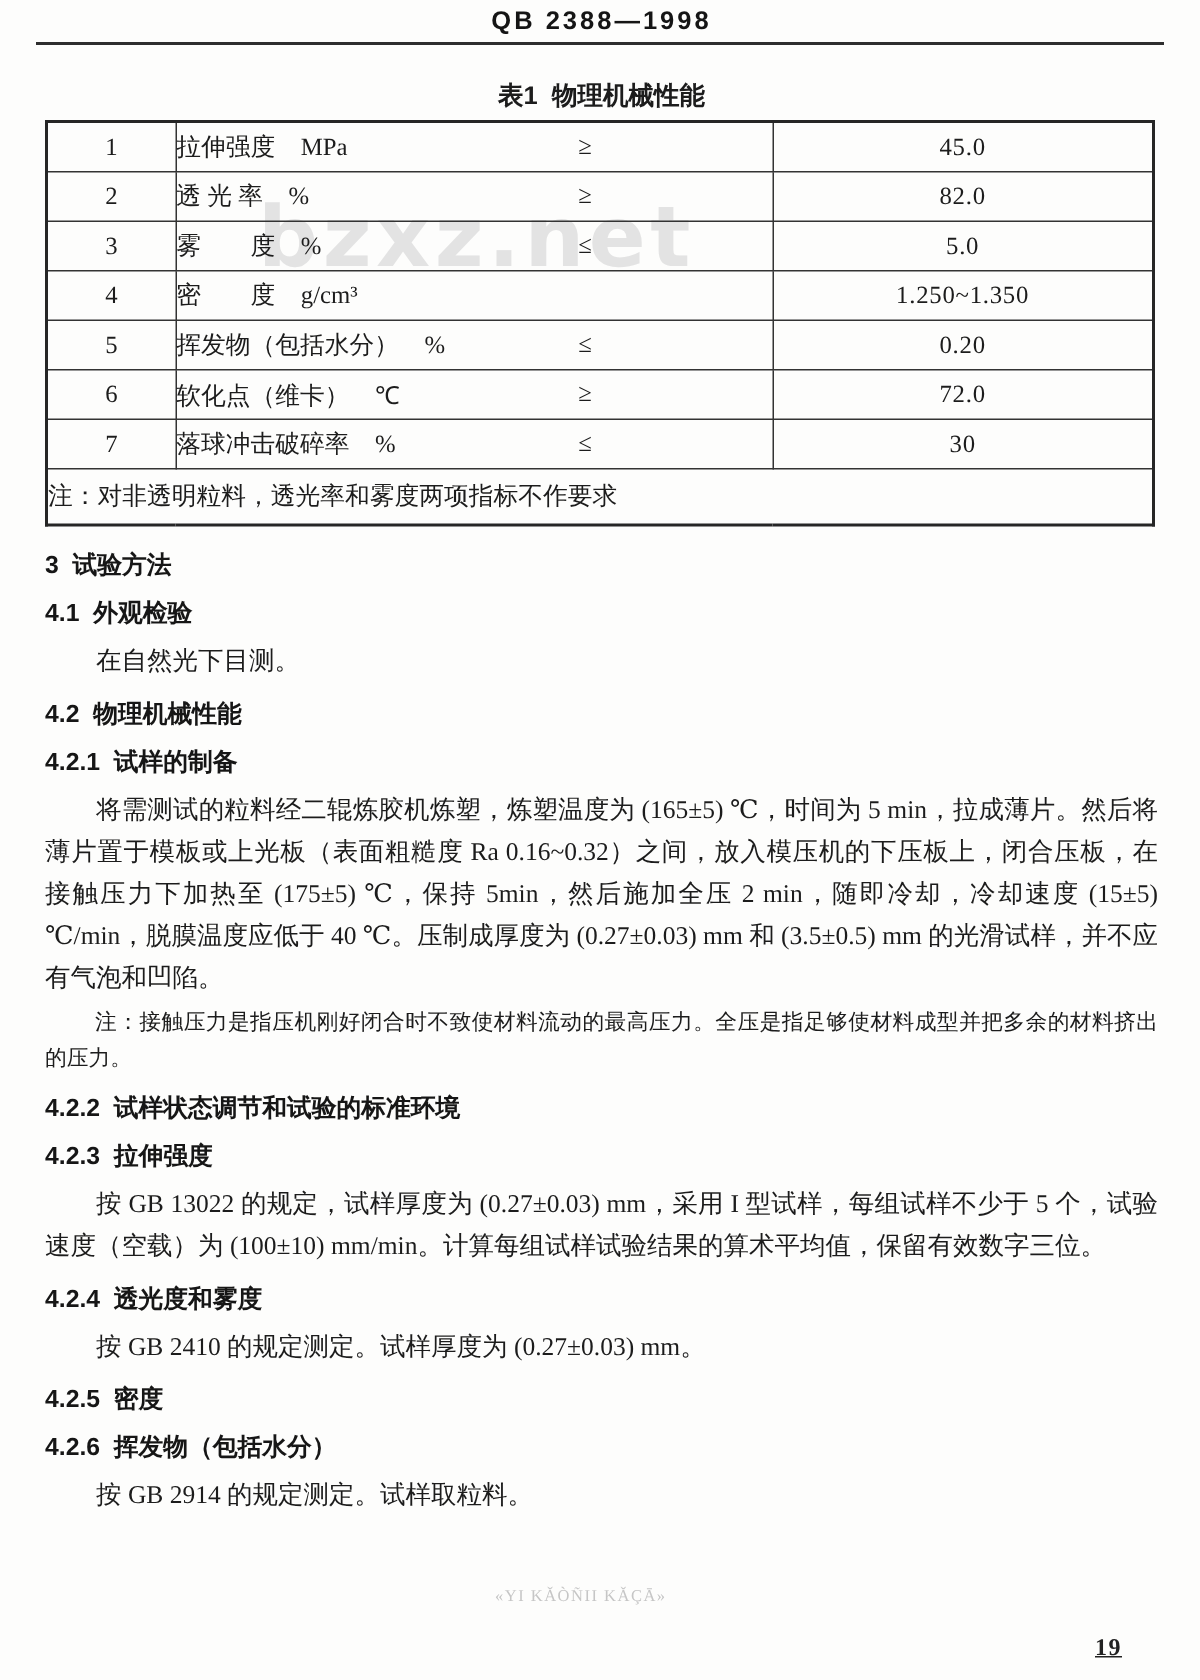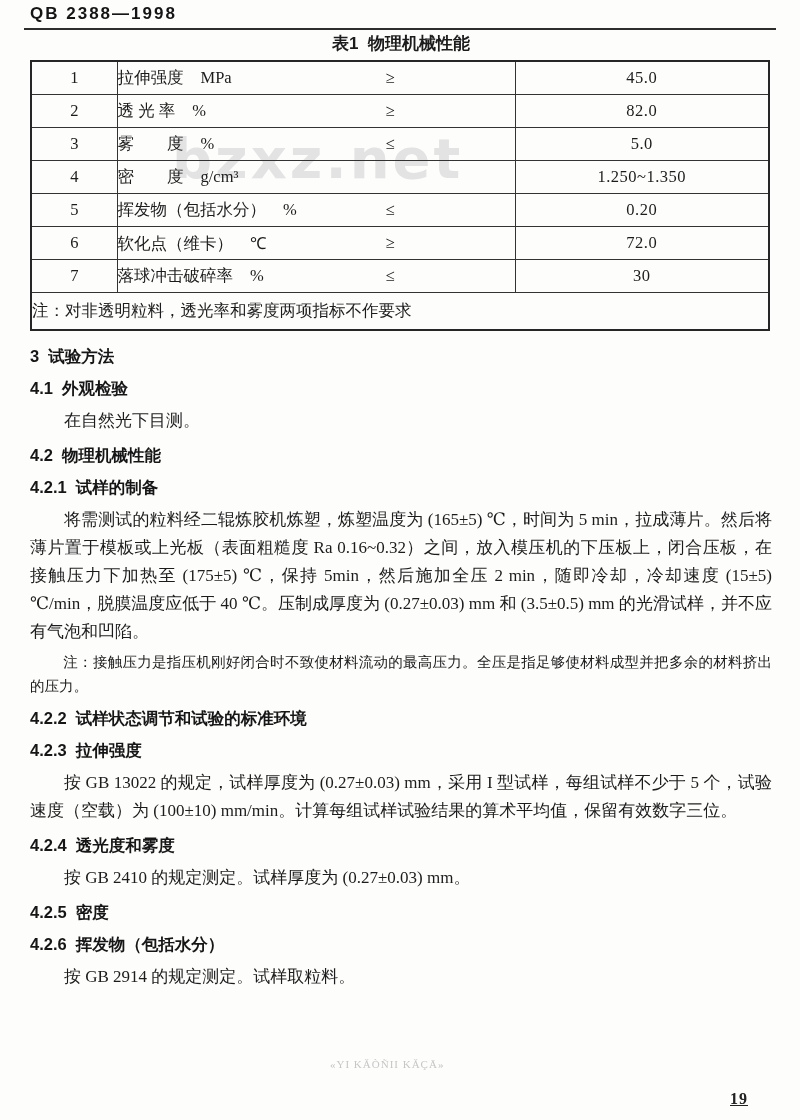--- a/index.html
+++ b/index.html
@@ -9,26 +9,26 @@
     font-family:"Liberation Serif","DejaVu Serif",serif;
   }
   .wm-big{
     position:absolute;left:172px;top:126px;z-index:0;
     font-family:"DejaVu Sans","Liberation Sans",sans-serif;
     font-weight:bold;font-size:56px;letter-spacing:3px;color:#e3e3e3;
     user-select:none;
   }
   .page{position:relative;z-index:1;padding:4px 28px 0 30px;}
   .doc-number{
-    font-weight:bold;font-size:17px;letter-spacing:2px;
+    text-align:center;font-weight:bold;font-size:17px;letter-spacing:2px;
     font-family:"Liberation Sans","DejaVu Sans",sans-serif;color:#151515;
   }
   .top-rule{border:none;border-top:2.5px solid #2e2e2e;margin:4px -4px 0 -6px;}
   .table-title{
-    text-align:center;font-weight:bold;font-size:17px;margin:2px 0 5px;
+    text-align:center;font-weight:bold;font-size:17px;margin:22px 0 5px;
     font-family:"Liberation Sans","DejaVu Sans",sans-serif;white-space:pre;
   }
   table.spec{
     border-collapse:collapse;width:740px;table-layout:fixed;
     border:2px solid #262626;background:transparent;
   }
   table.spec th,table.spec td{
     border:1px solid #333;font-weight:normal;font-size:16.5px;color:#1c1c1c;
     padding:0;background:transparent;
   }

